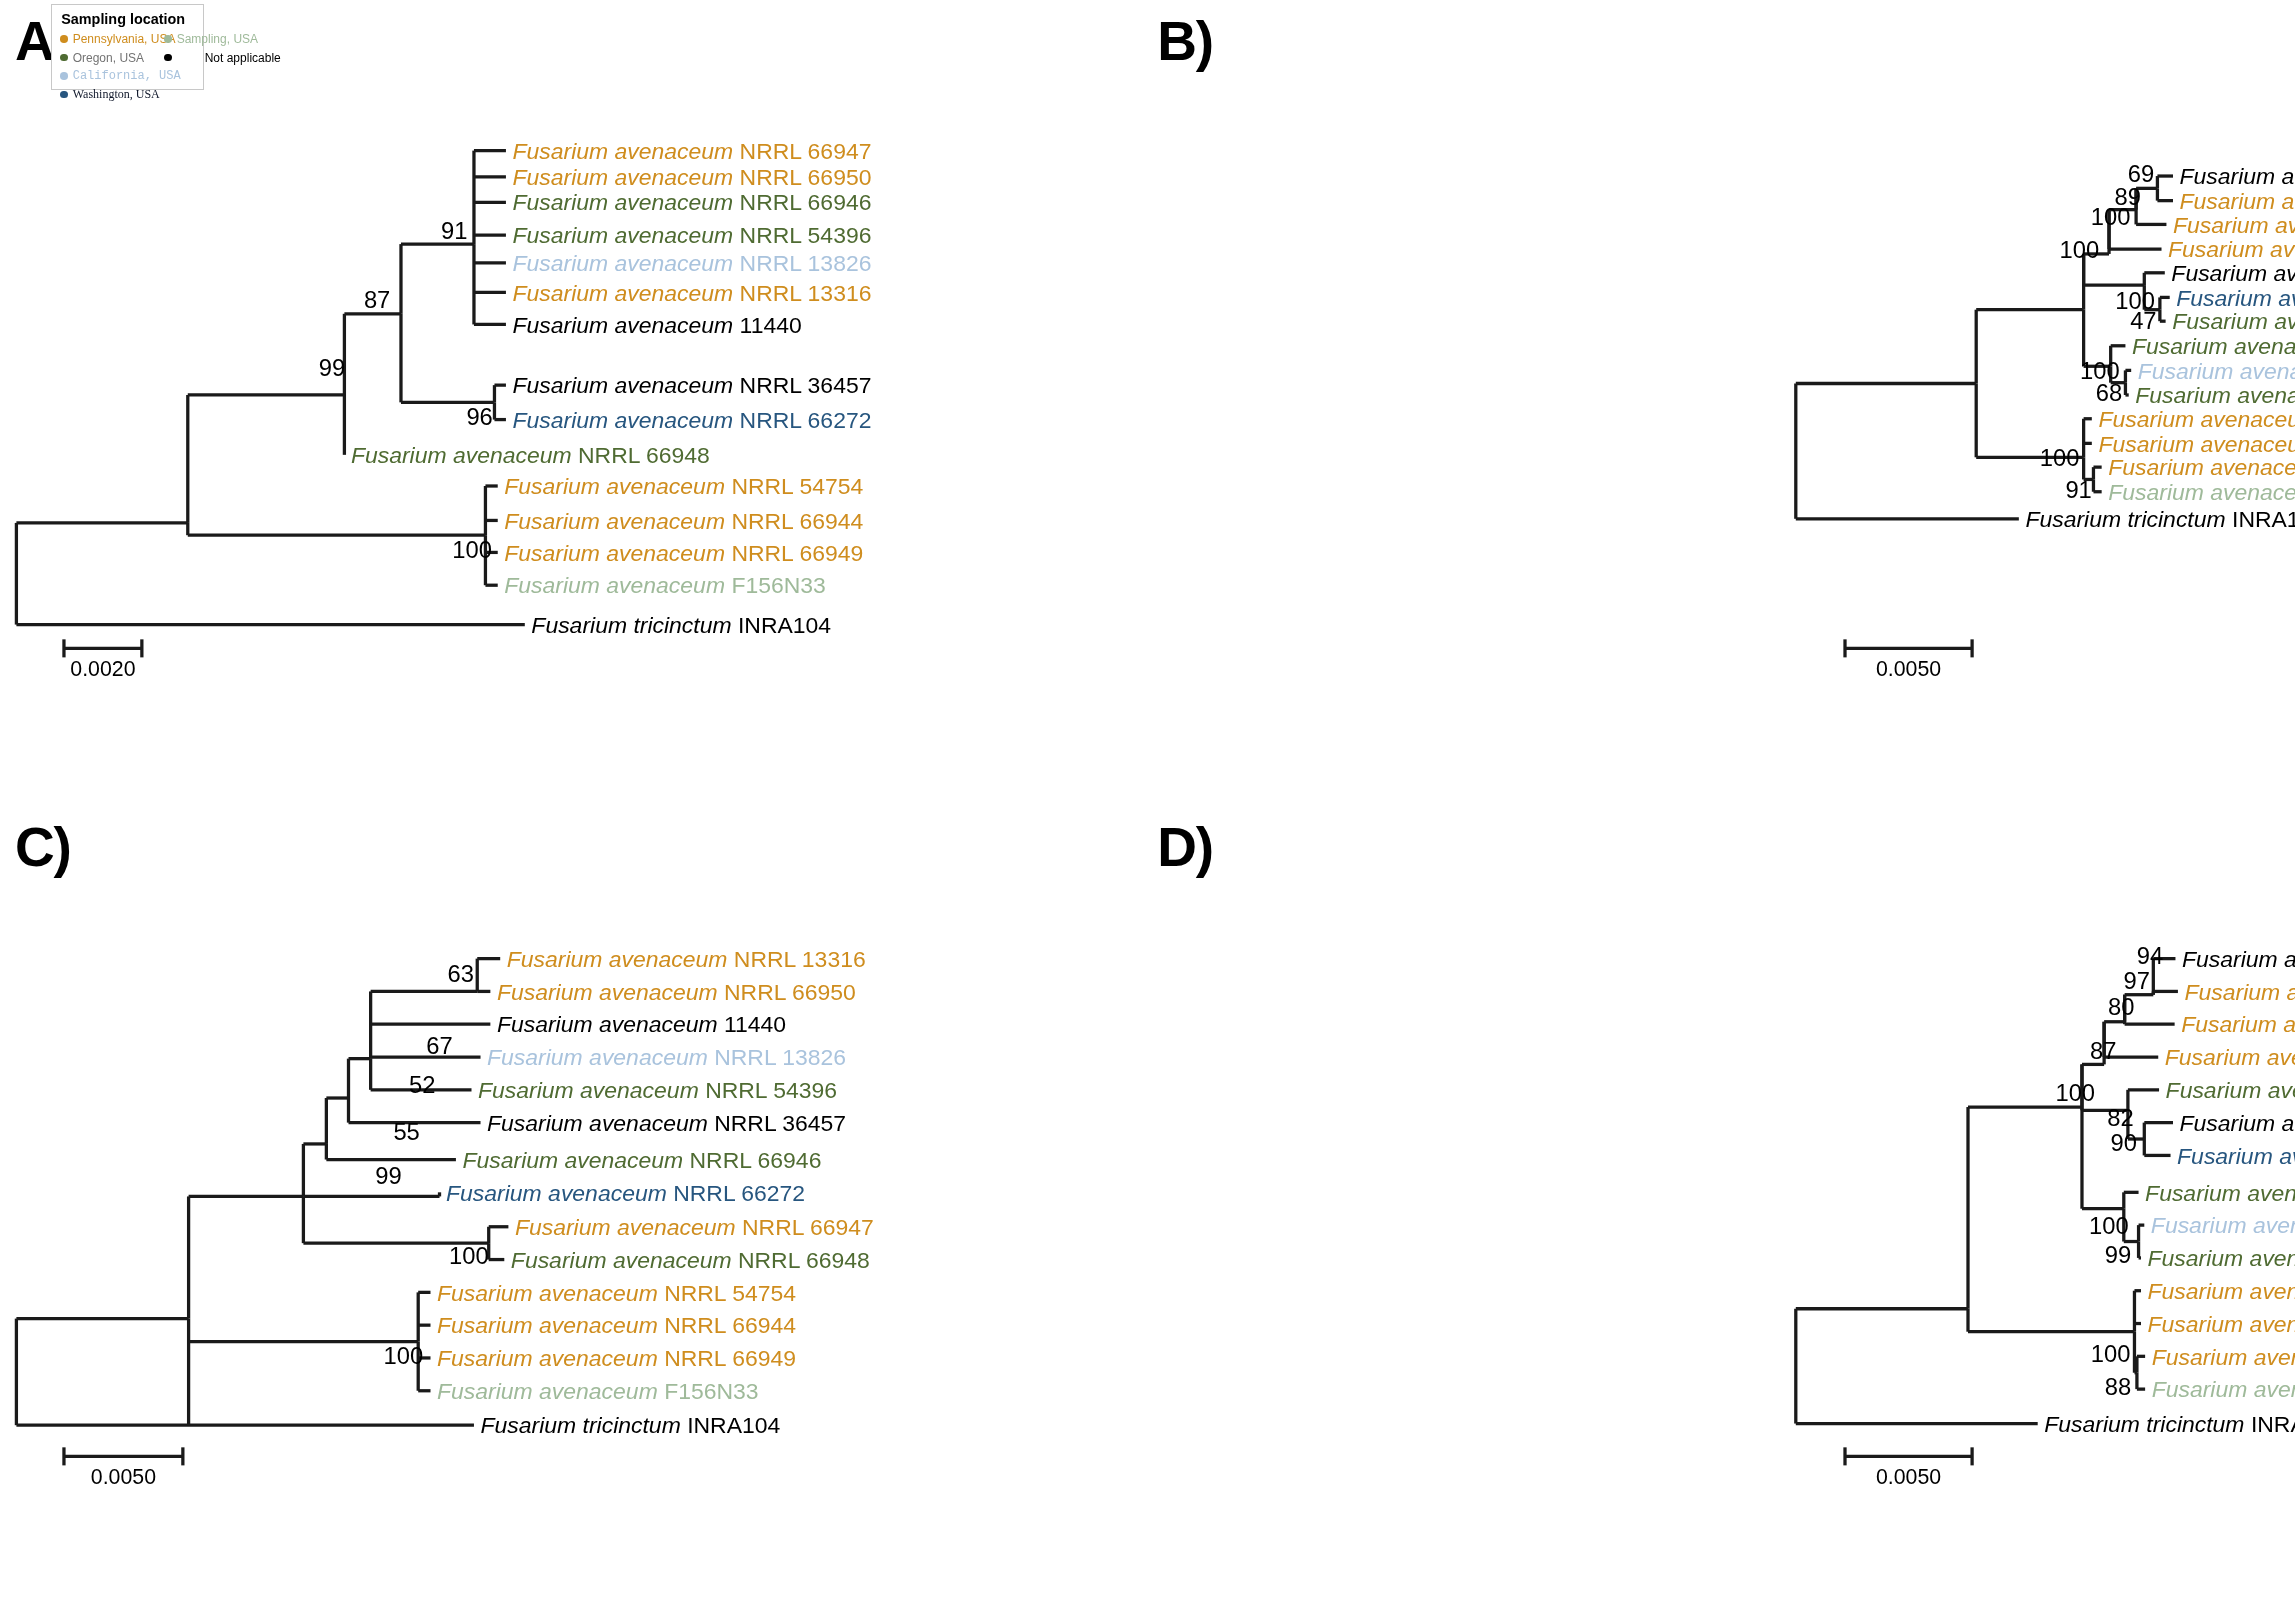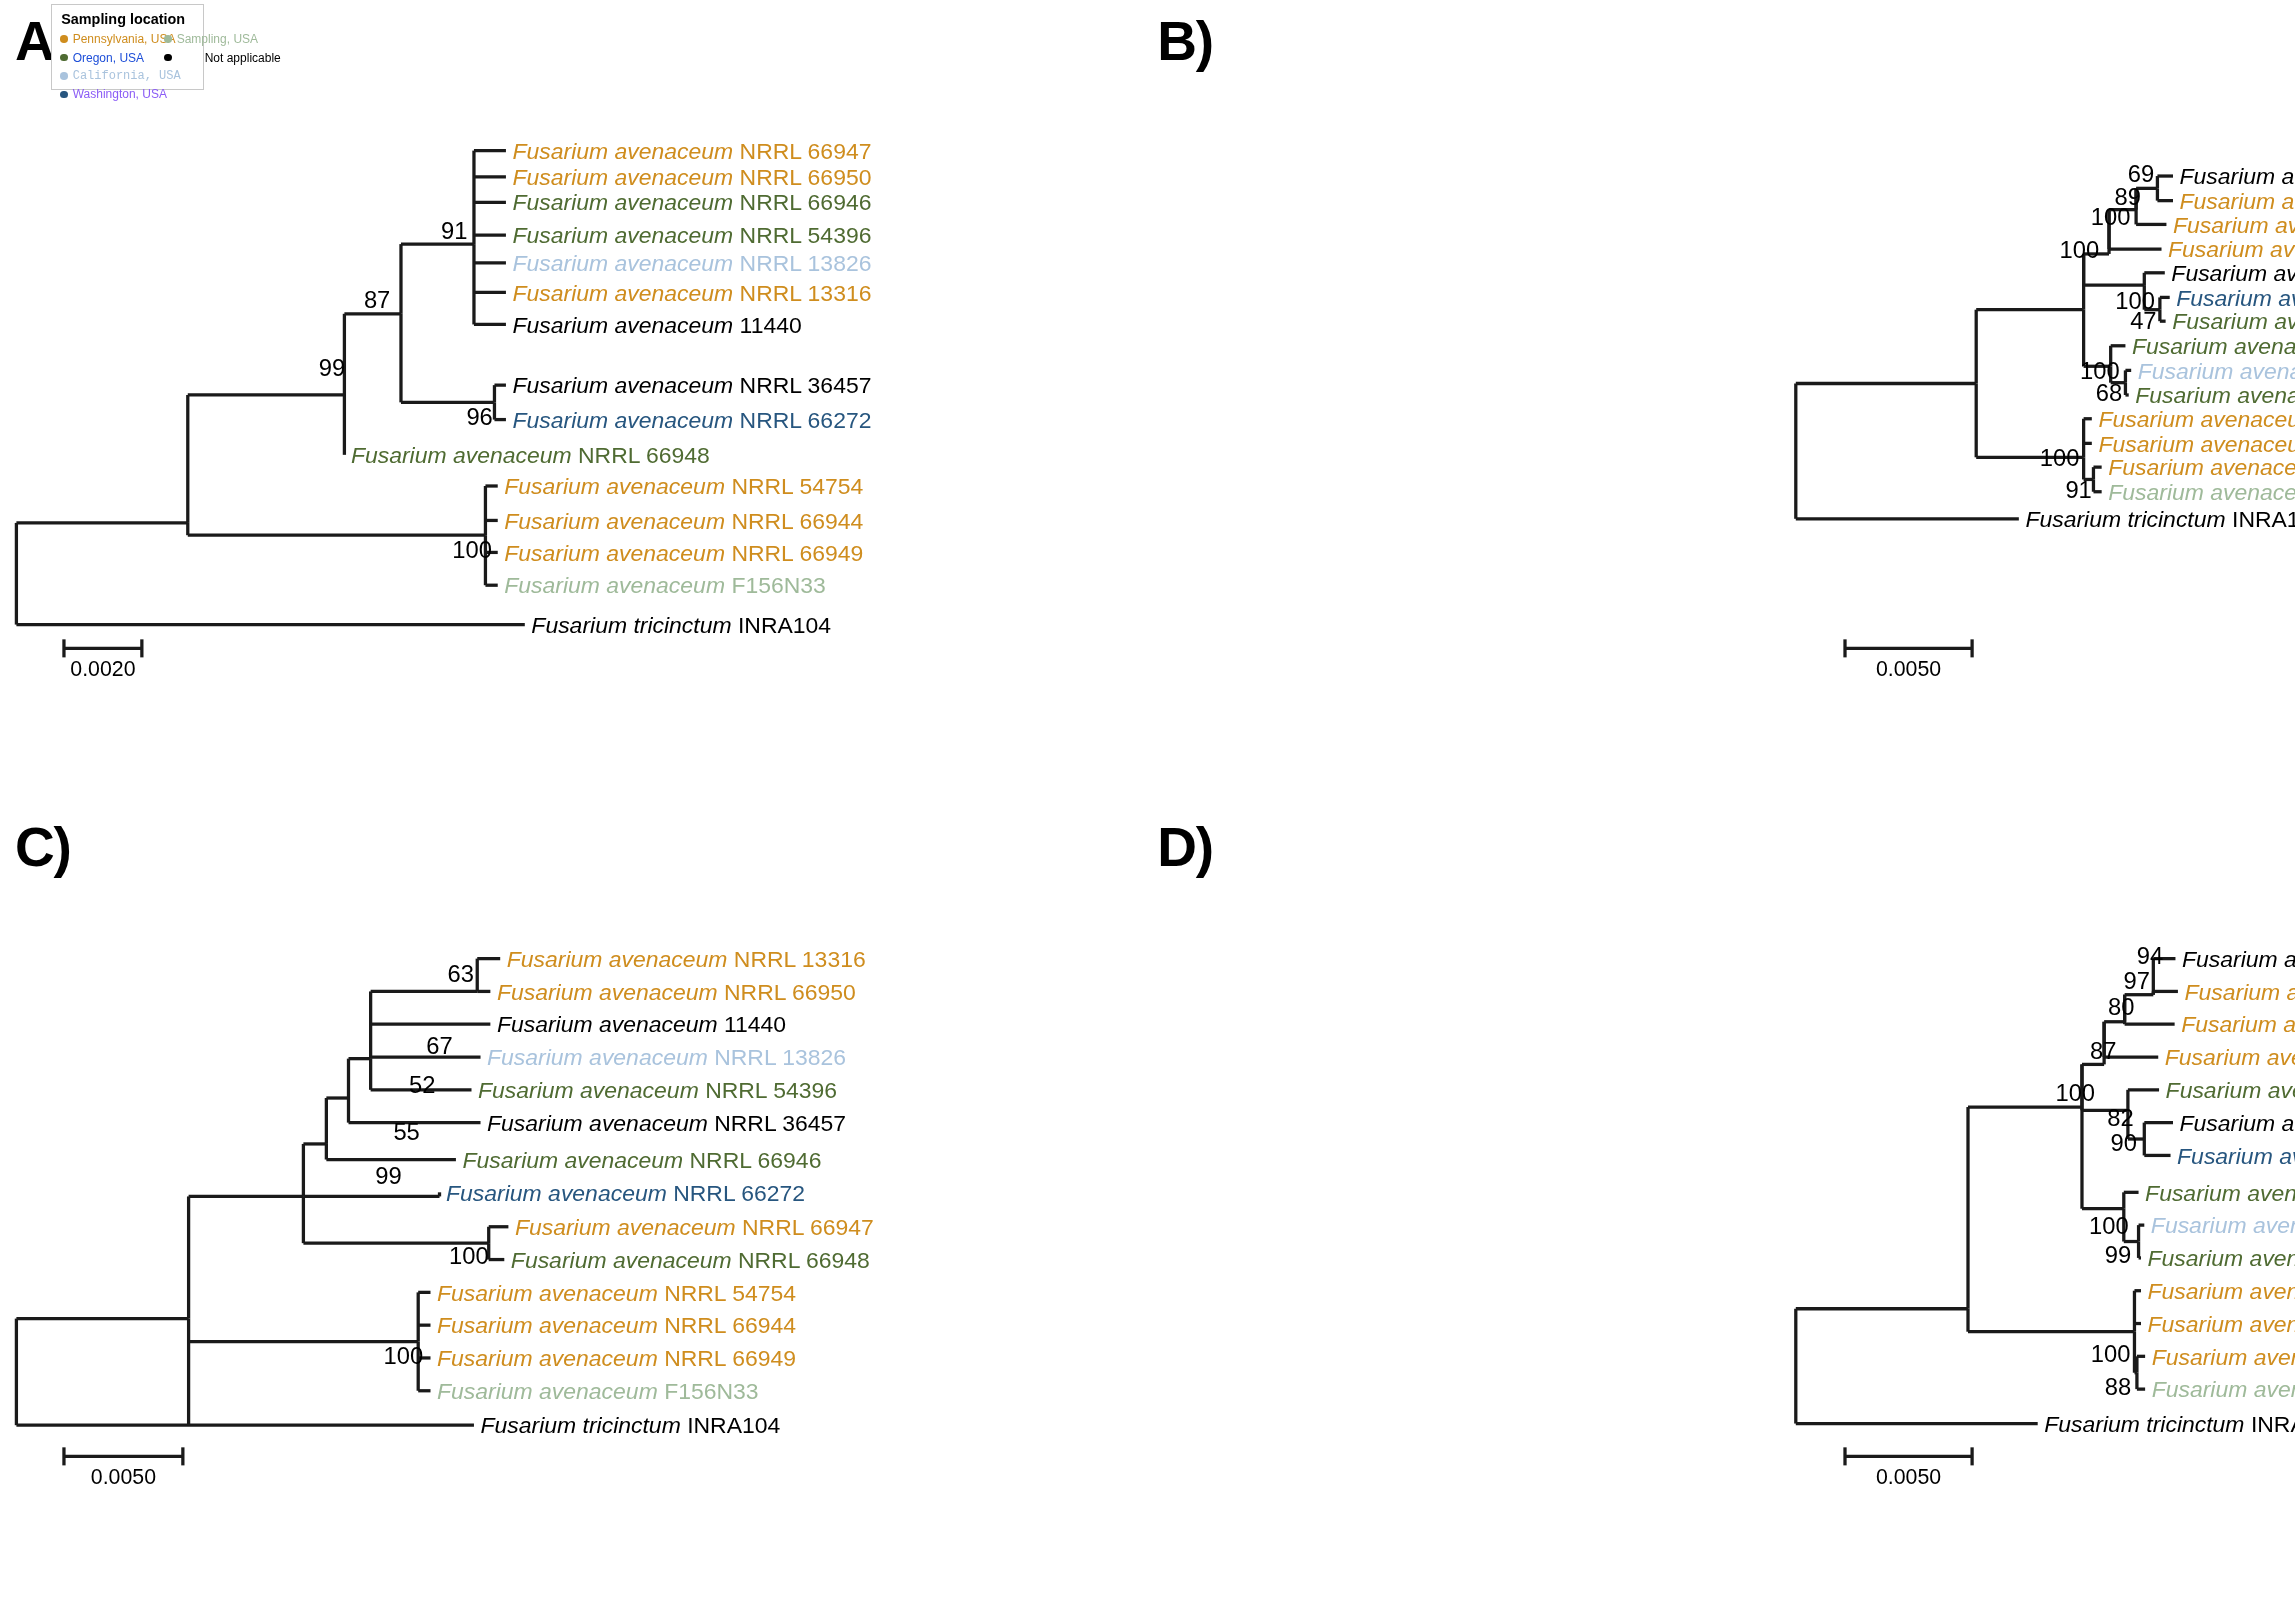--- a/index.html
+++ b/index.html
@@ -42,29 +42,29 @@
     <div class="legend-box">
       <div class="legend-title">Sampling location</div>
       <div class="legend-cols">
         <div class="legend-col c1">
           <div class="legend-row">
             <span class="legend-dot" style="background: rgb(207, 141, 30);"></span>
             <span class="legend-label" style="color: rgb(207, 141, 30);">Pennsylvania, USA</span>
           </div>
           <div class="legend-row">
             <span class="legend-dot" style="background: rgb(79, 107, 50);"></span>
-            <span class="legend-label" style="color: #1d4ed8;">Oregon, USA</span>
+            <span class="legend-label" style="color: #737373;">Oregon, USA</span>
           </div>
           <div class="legend-row">
             <span class="legend-dot" style="background: rgb(169, 195, 221);"></span>
             <span class="legend-label" style="color: rgb(169, 195, 221); font-family: Liberation Mono, monospace;">California, USA</span>
           </div>
           <div class="legend-row">
             <span class="legend-dot" style="background: rgb(39, 86, 127);"></span>
-            <span class="legend-label" style="color: #8b5cf6;">Washington, USA</span>
+            <span class="legend-label" style="color: #0f172a; font-family: Liberation Serif, serif;">Washington, USA</span>
           </div>
         </div>
         <div class="legend-col c2">
           <div class="legend-row">
             <span class="legend-dot" style="background: rgb(159, 186, 154);"></span>
             <span class="legend-label" style="color: rgb(159, 186, 154);">Sampling, USA</span>
           </div>
           <div class="legend-row">
             <span class="legend-dot" style="background: rgb(0, 0, 0);"></span>
             <span class="legend-label" style="color: rgb(0, 0, 0); padding-left: 28px;">Not applicable</span>

